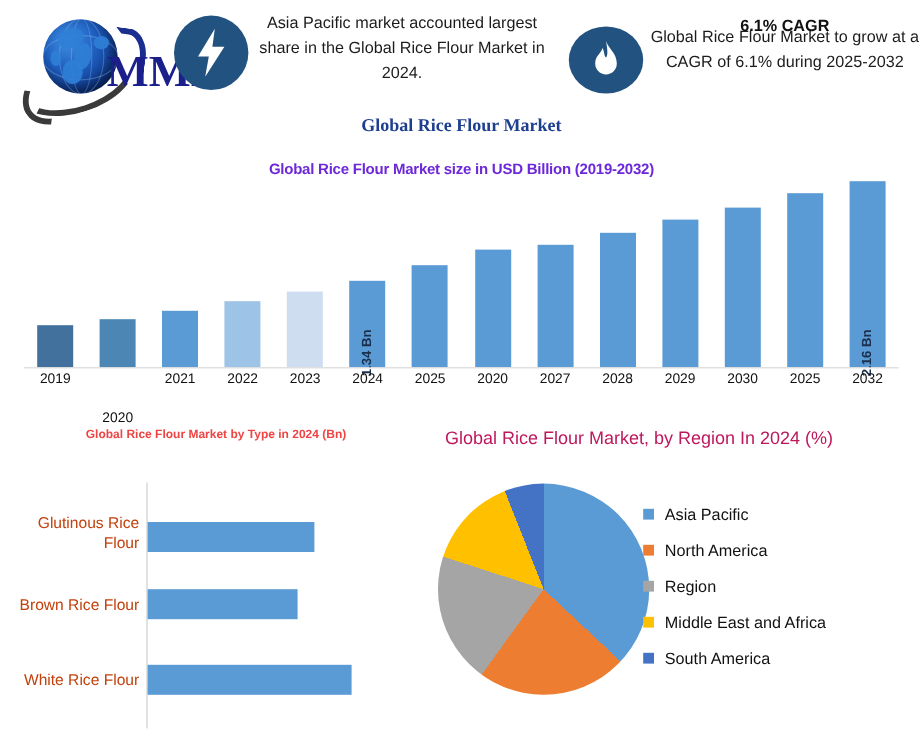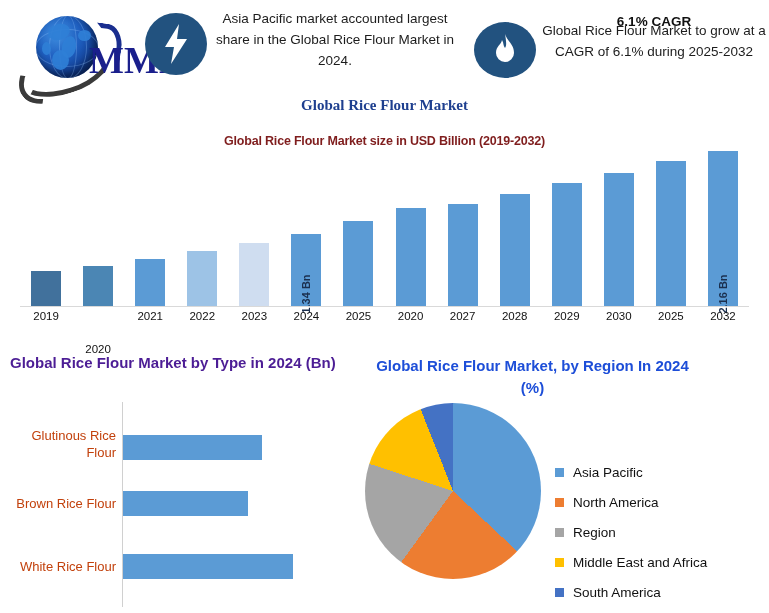--- a/index.html
+++ b/index.html
@@ -51,44 +51,44 @@
   .cap2{left:540px;top:20px;width:228px;}
   .cagr{position:absolute;left:540px;top:14px;width:228px;text-align:center;
     font-size:13.5px;font-weight:700;color:#111;}
 
   .maintitle{position:absolute;left:0;top:97px;width:769px;text-align:center;
     font-family:"Liberation Serif", serif;font-size:15px;font-weight:700;color:#1e3f8f;}
 
   
   .barchart{position:absolute;left:0;top:134px;width:769px;height:204px;}
   .bc-title{position:absolute;left:0;top:0;width:769px;text-align:center;
-    font-size:12.5px;font-weight:700;color:#7f1d1d;letter-spacing:-.2px;}
+    font-size:12.5px;font-weight:700;color:#6d28d9;letter-spacing:-.2px;}
   .plot{position:absolute;left:20px;top:22px;width:729px;height:150px;}
   .axis{position:absolute;left:20px;top:172px;width:729px;height:1px;background:#d9d9d9;}
   .bar{position:absolute;bottom:0;width:30px;}
   .bar .lbl{position:absolute;left:50%;bottom:6px;transform:translateX(-50%) rotate(-90deg);
     transform-origin:center;white-space:nowrap;font-size:11px;font-weight:600;color:#1b2f4e;}
   .xlab{position:absolute;top:176px;width:48px;text-align:center;font-size:11.5px;color:#111;}
 
   
   .typechart{position:absolute;left:0;top:352px;width:355px;height:261px;}
-  .tc-title{position:absolute;left:10px;top:0;width:340px;text-align:left;
-    font-size:15px;font-weight:700;line-height:22px;color:#4c1d95;}
+  .tc-title{position:absolute;left:10px;top:0;width:340px;text-align:center;
+    font-size:10px;font-weight:700;line-height:22px;color:#ef4444;}
   .tc-axis{position:absolute;left:122px;top:50px;width:1px;height:205px;background:#d0d0d0;}
   .tc-row{position:absolute;left:0;width:355px;height:40px;}
   .tc-name{position:absolute;left:0;top:0;width:116px;text-align:right;
     font-size:13px;line-height:17px;color:#c2410c;}
   .tc-bar{position:absolute;left:123px;height:25px;background:#5B9BD5;}
 
   
   .piechart{position:absolute;left:355px;top:355px;width:414px;height:258px;}
   .pc-title{position:absolute;left:10px;top:0;width:335px;text-align:center;
-    font-size:15px;font-weight:700;line-height:22px;color:#1d4ed8;}
+    font-size:15px;font-weight:400;line-height:22px;color:#be185d;}
   .pie{position:absolute;left:10px;top:48px;width:176px;height:176px;border-radius:50%;}
-  .legend{position:absolute;left:200px;top:58px;width:215px;margin-top:44px;}
+  .legend{position:absolute;left:181px;top:58px;width:215px;}
   .lg-item{display:flex;align-items:center;height:30px;}
   .lg-sw{width:9px;height:9px;margin-right:9px;flex:0 0 auto;}
   .lg-tx{font-size:13.5px;color:#111;white-space:nowrap;}
 </style>
 </head>
 <body>
 
 <div class="root">
 
   <div class="header">

